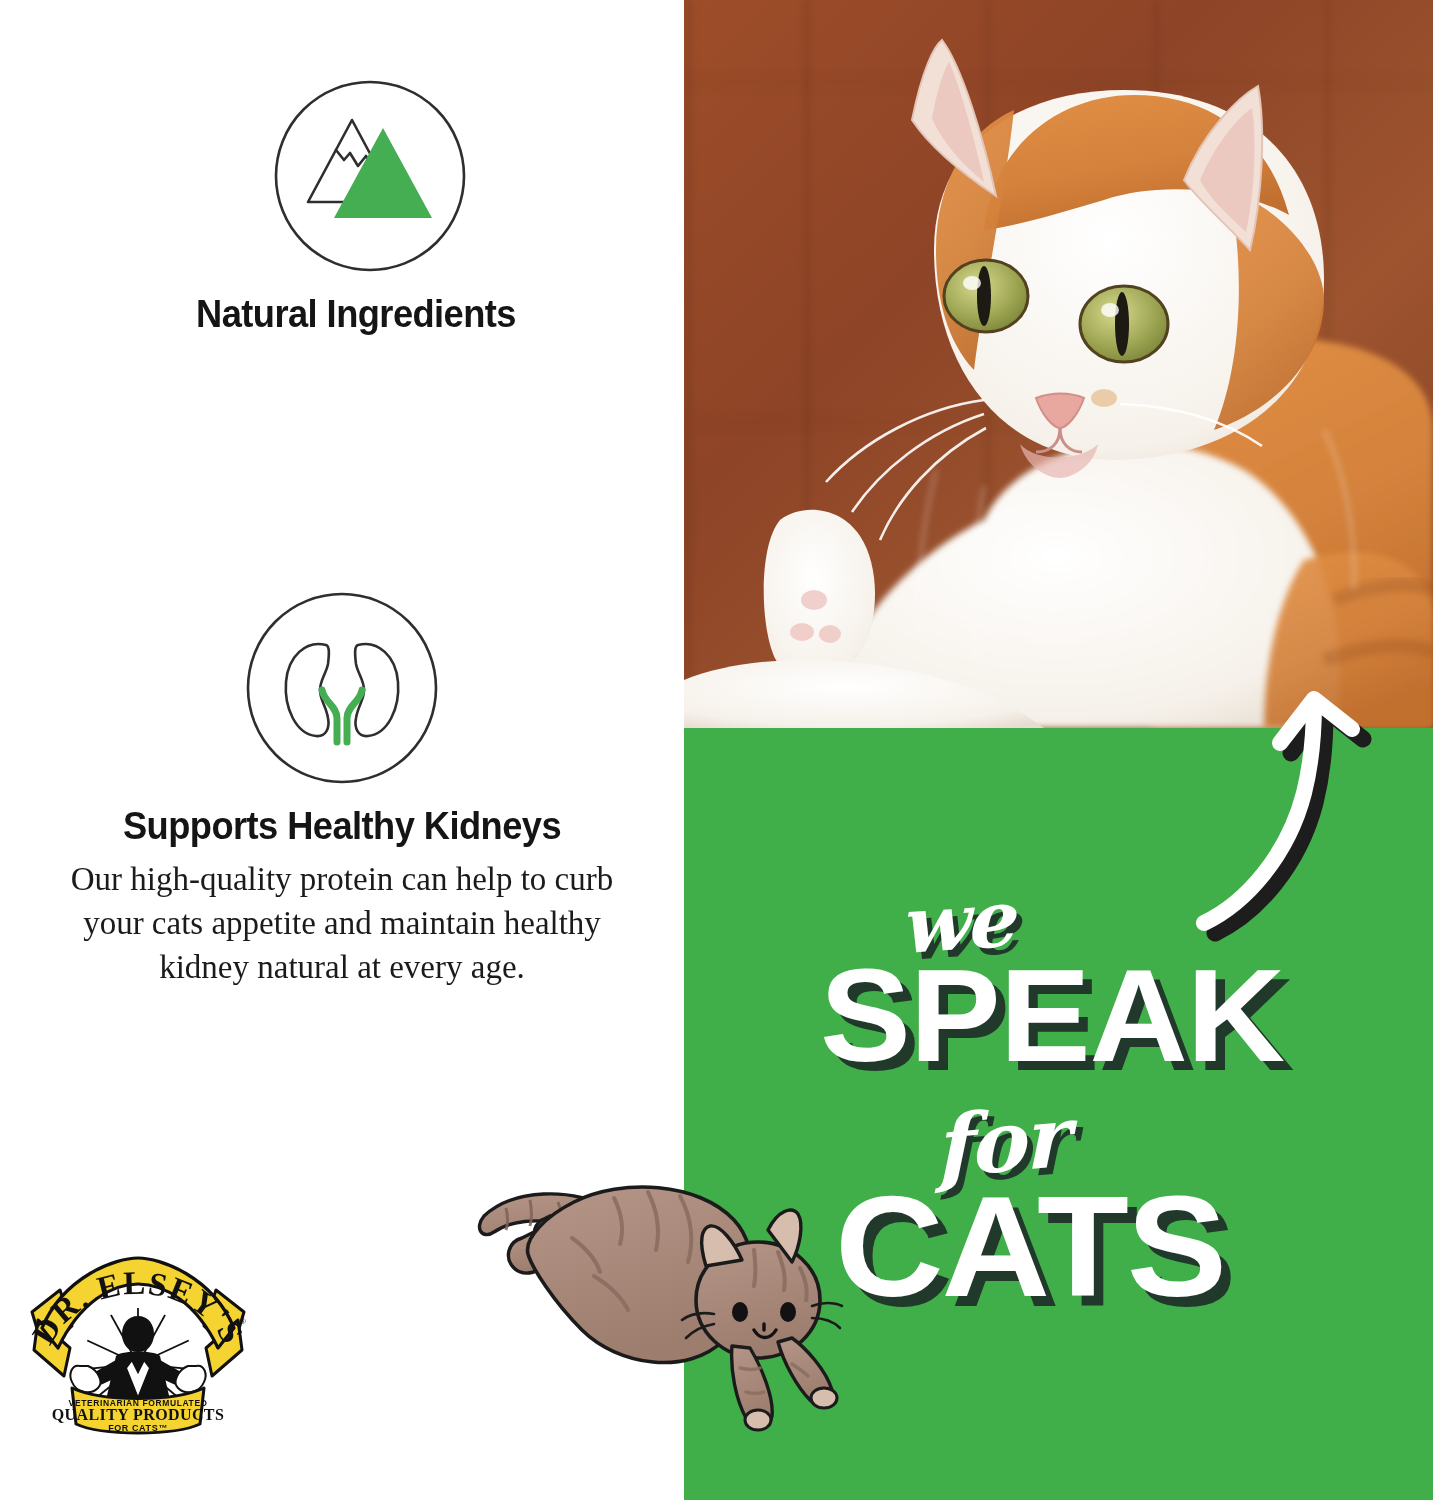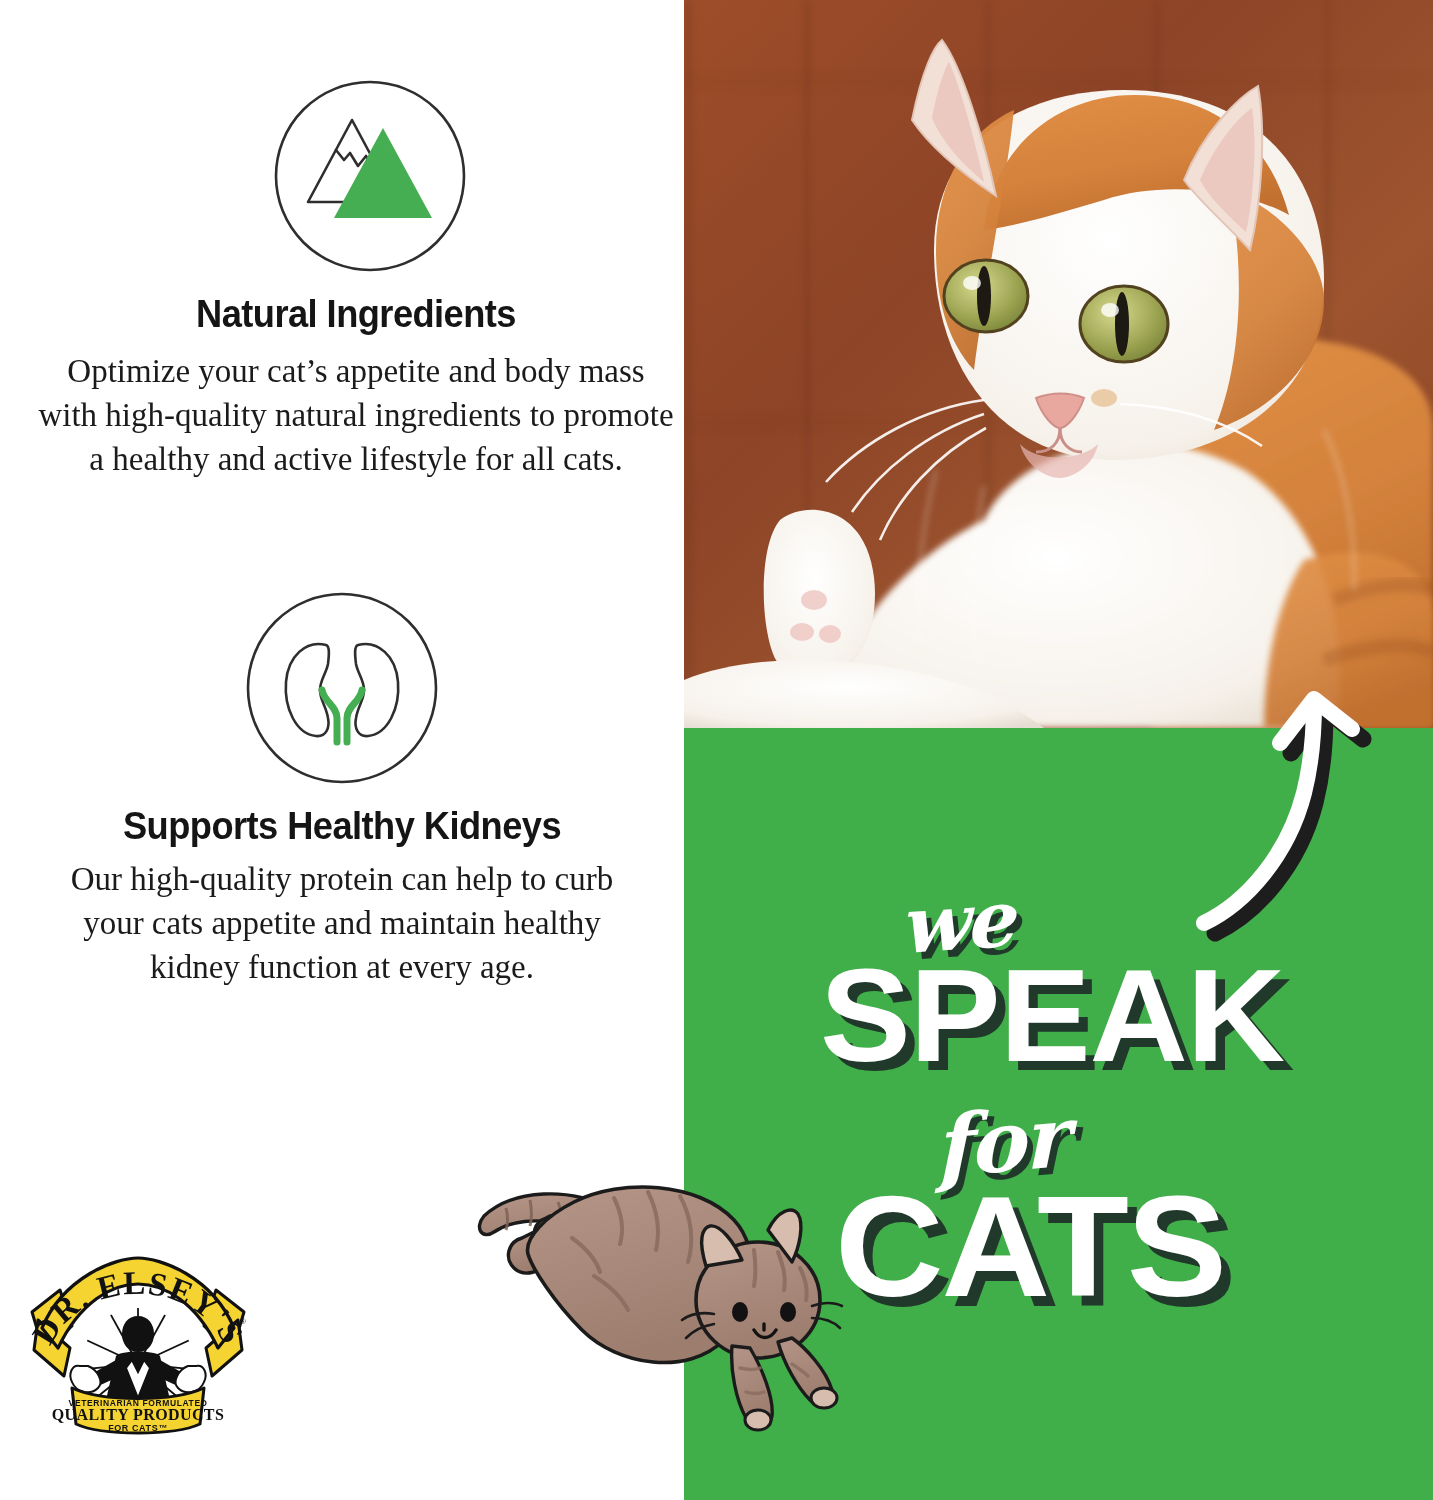--- a/index.html
+++ b/index.html
@@ -190,38 +190,37 @@
     <div class="feature feature-1">
       <div class="icon-wrap">
         <svg width="196" height="196" viewBox="0 0 196 196" aria-hidden="true">
           <circle cx="98" cy="98" r="94" fill="#ffffff" stroke="#2e2e2e" stroke-width="2.6"></circle>
           <path d="M80 42 L124 124 L36 124 Z" fill="#ffffff" stroke="#2e2e2e" stroke-width="2.6" stroke-linejoin="round"></path>
           <path d="M64 72 L72 82 L78 75 L86 88 L94 78 L102 92" fill="none" stroke="#2e2e2e" stroke-width="2.6" stroke-linejoin="round" stroke-linecap="round"></path>
           <path d="M111 50 L160 140 L62 140 Z" fill="#45AD52"></path>
         </svg>
       </div>
       <div class="feature-title">Natural Ingredients</div>
-      <div class="feature-body">Optimize your cat’s appetite and body mass with high-quality natural ingredients to promote a healthy and active lifestyle for all cats.</div>
     </div>
 
     <div class="feature feature-2">
       <div class="icon-wrap">
         <svg width="196" height="196" viewBox="0 0 196 196" aria-hidden="true">
           <circle cx="98" cy="98" r="94" fill="#ffffff" stroke="#2e2e2e" stroke-width="2.6"></circle>
 
           <path d="M82 55 C62 50 44 66 42 92 C40 118 52 144 72 146 C82 147 86 138 84 128 C82 116 76 110 76 100 C76 90 82 84 84 74 C85 66 86 56 82 55 Z" fill="#ffffff" stroke="#2e2e2e" stroke-width="2.6" stroke-linejoin="round"></path>
 
           <path d="M114 55 C134 50 152 66 154 92 C156 118 144 144 124 146 C114 147 110 138 112 128 C114 116 120 110 120 100 C120 90 114 84 112 74 C111 66 110 56 114 55 Z" fill="#ffffff" stroke="#2e2e2e" stroke-width="2.6" stroke-linejoin="round"></path>
 
           <path d="M78 100 C80 112 93 116 93 128 L93 152" fill="none" stroke="#45AD52" stroke-width="7" stroke-linecap="round"></path>
           <path d="M118 100 C116 112 103 116 103 128 L103 152" fill="none" stroke="#45AD52" stroke-width="7" stroke-linecap="round"></path>
         </svg>
       </div>
       <div class="feature-title">Supports Healthy Kidneys</div>
-      <div class="feature-body feature-body-2">Our high-quality protein can help to curb your cats appetite and maintain healthy kidney function at every age.</div>
+      <div class="feature-body feature-body-2">Our high-quality protein can help to curb your cats appetite and maintain healthy kidney natural at every age.</div>
     </div>
 
     <div class="logo">
       <svg width="228" height="180" viewBox="0 0 228 180" aria-hidden="true">
         <defs>
           <path id="arcTop" d="M30 84 A 92 78 0 0 1 198 84" fill="none"></path>
           <path id="arcBot" d="M58 150 A 78 42 0 0 0 172 150" fill="none"></path>
           <clipPath id="clipBurst">
               <circle cx="114" cy="108" r="56"></circle>
             </clipPath>

